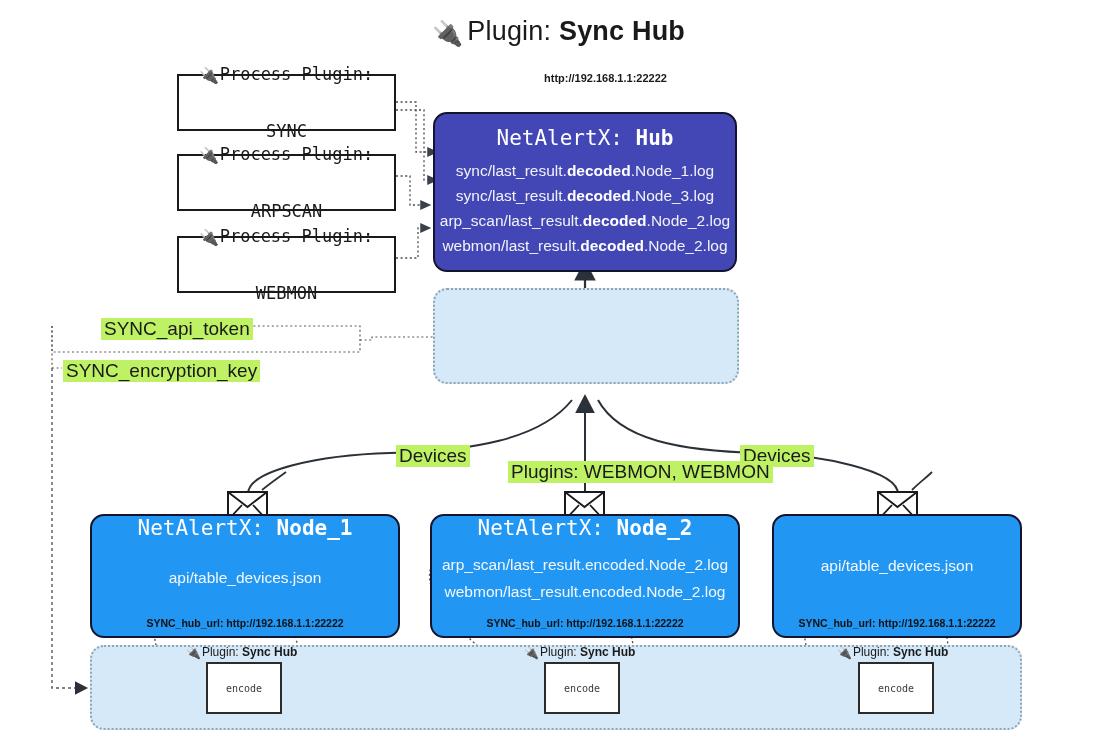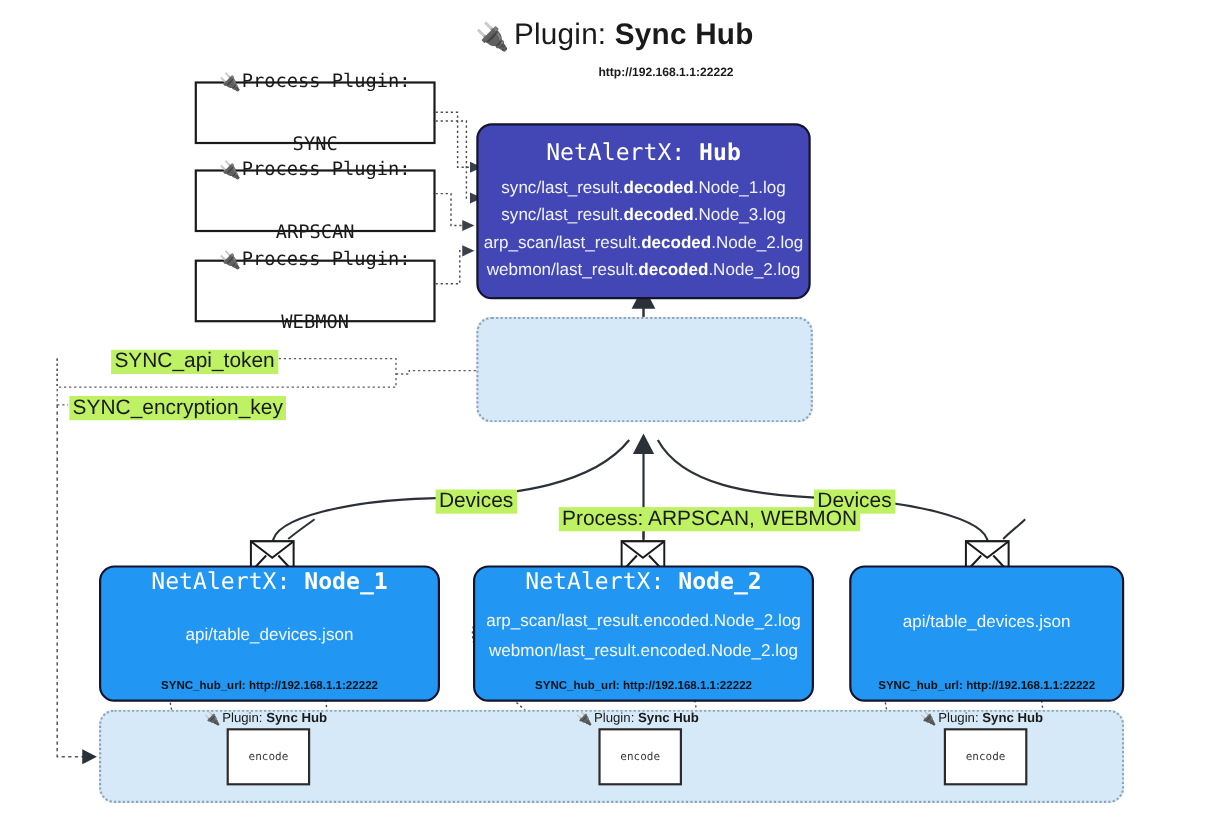--- a/index.html
+++ b/index.html
@@ -199,38 +199,38 @@
   <div class="proc-box" style="left:177px;top:154px;width:219px;height:57px;">
     <div class="l1"><span class="plug">🔌</span><span>Process Plugin:</span></div>
     <div class="l2">ARPSCAN</div>
   </div>
 
   <div class="proc-box" style="left:177px;top:236px;width:219px;height:57px;">
     <div class="l1"><span class="plug">🔌</span><span>Process Plugin:</span></div>
     <div class="l2">WEBMON</div>
   </div>
 
-  <div class="hub-url" style="left:528px;top:60px;padding-left:16px;">http://192.168.1.1:22222</div>
+  <div class="hub-url" style="left:528px;top:72px;padding-left:16px;">http://192.168.1.1:22222</div>
 
   <div class="hub" style="left:433px;top:112px;width:304px;height:160px;">
     <div class="hub-title"><span>NetAlertX: </span><b>Hub</b></div>
     <div class="hub-line"><span>sync/last_result.</span><b>decoded</b><span>.Node_1.log</span></div>
     <div class="hub-line"><span>sync/last_result.</span><b>decoded</b><span>.Node_3.log</span></div>
     <div class="hub-line"><span>arp_scan/last_result.</span><b>decoded</b><span>.Node_2.log</span></div>
     <div class="hub-line"><span>webmon/last_result.</span><b>decoded</b><span>.Node_2.log</span></div>
   </div>
 
   <div class="lb-container" style="left:433px;top:288px;width:306px;height:96px;"></div>
 
   <div class="elabel" style="left:101px;top:318px;">SYNC_api_token</div>
   <div class="elabel" style="left:63px;top:360px;">SYNC_encryption_key</div>
 
   <div class="elabel" style="left:396px;top:445px;">Devices</div>
   <div class="elabel" style="left:740px;top:445px;">Devices</div>
-  <div class="elabel" style="left:508px;top:461px;">Process: ARPSCAN, WEBMON</div>
+  <div class="elabel" style="left:508px;top:461px;">Plugins: WEBMON, WEBMON</div>
 
   <div class="env" style="left:227px;top:491px;">
     <svg width="41" height="30" viewBox="0 0 41 30" xmlns="http://www.w3.org/2000/svg">
       <rect x="1" y="1" width="39" height="28" fill="#ffffff" stroke="#1a1a1a" stroke-width="2"></rect>
       <path d="M1,1 L20.5,16 L40,1" fill="none" stroke="#1a1a1a" stroke-width="1.8"></path>
       <path d="M1,29 L15,14 M40,29 L26,14" fill="none" stroke="#1a1a1a" stroke-width="1.8"></path>
     </svg>
   </div>
   <div class="env" style="left:564px;top:491px;">
     <svg width="41" height="30" viewBox="0 0 41 30" xmlns="http://www.w3.org/2000/svg">

